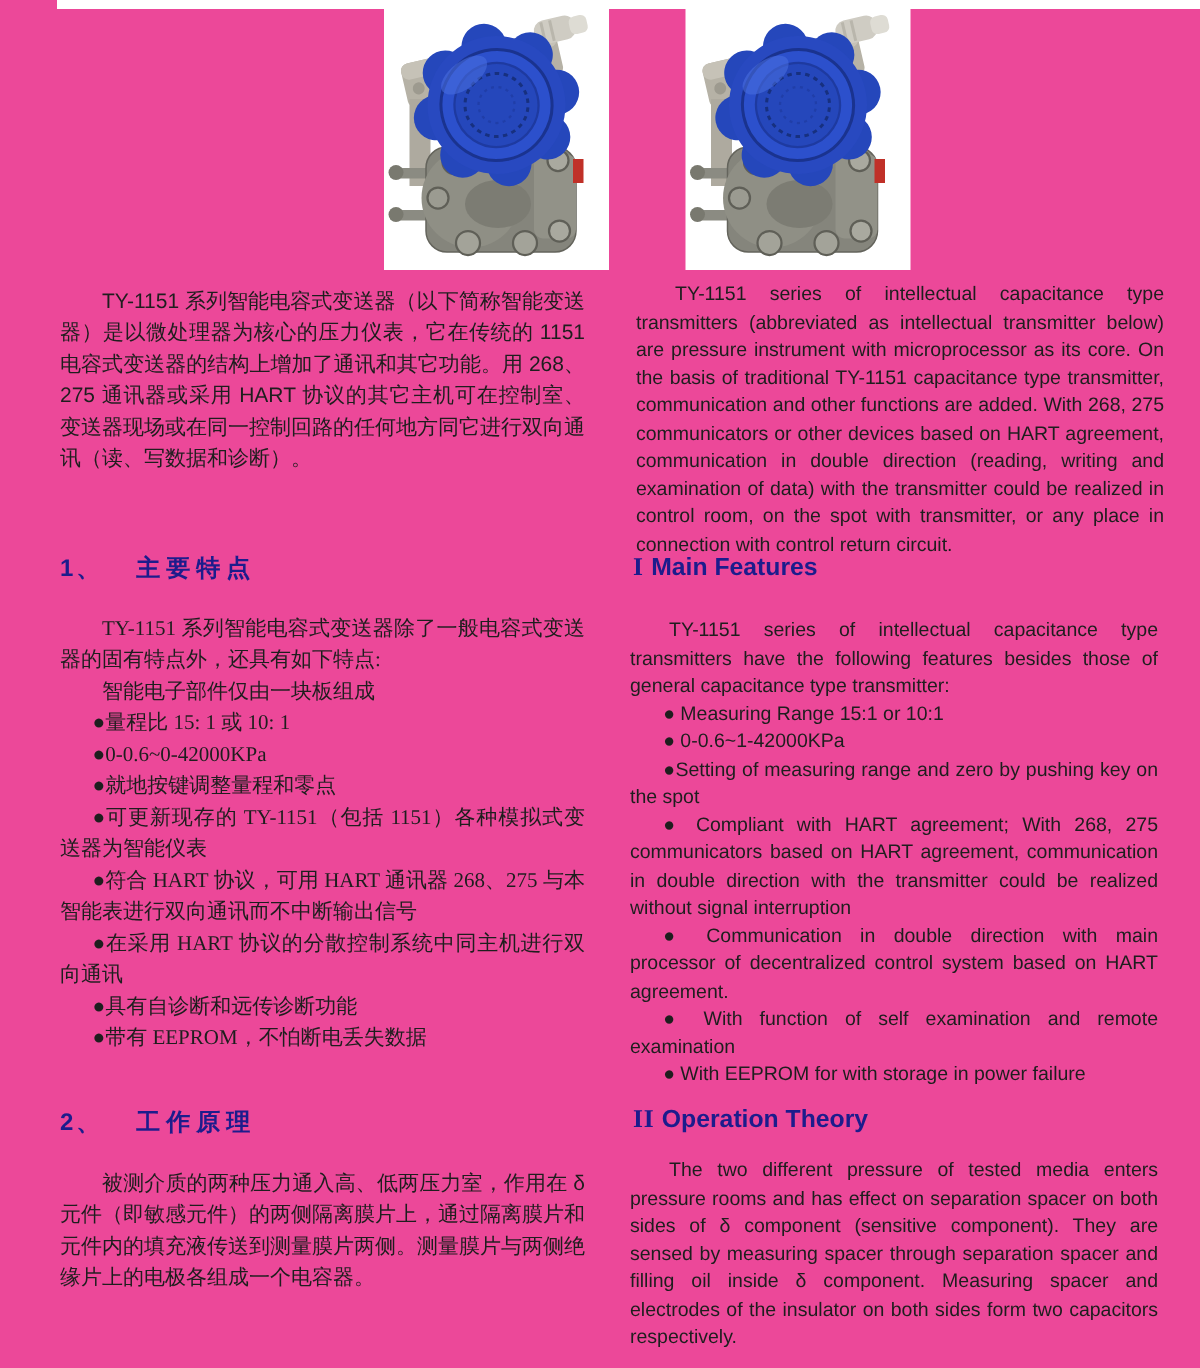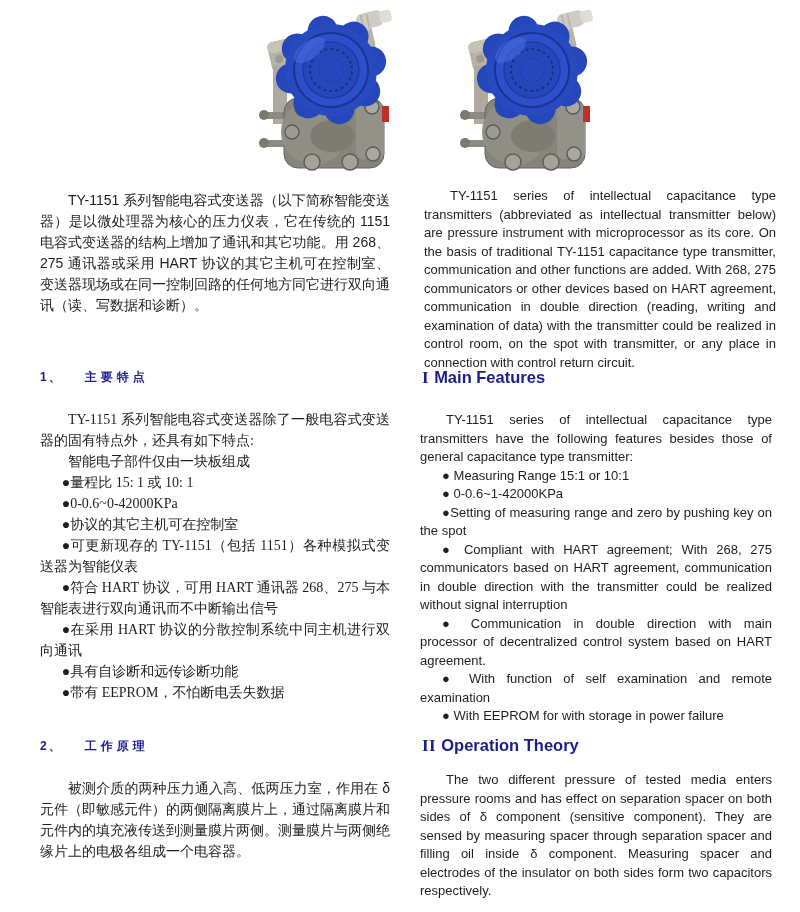--- a/index.html
+++ b/index.html
@@ -4,21 +4,21 @@
 <style>
   html, body { margin: 0; padding: 0; }
   body {
     width: 800px; height: 912px;
     font-family: "Liberation Sans", sans-serif;
     background: #FCEDCF;
   }
   .page {
     position: relative;
     width: 800px; height: 912px;
-    background: #ffffff;
+    background: #ec4899;
     overflow: hidden;
   }
   .top-strip {
     position: absolute; left: 38px; top: 0; width: 762px; height: 6px;
     background: #ffffff;
   }
   .photo-box {
     position: absolute; top: 4px; width: 150px; height: 176px;
     background: #ffffff;
   }
@@ -32,21 +32,21 @@
   .abs { position: absolute; }
   .w-cn { width: 350px; }
   .w-en { width: 352px; }
   p { margin: 0; }
   .indent  { text-indent: 2em; }
   .bullet-wrap p { text-indent: 1.7em; text-align: justify; margin: 0; }
   .cn-col .bullet-wrap p { text-indent: 1.55em; }
 
   
   .cn-h {
-    margin: 0; font-size: 12px; font-weight: bold; color: #1c1c8c;
+    margin: 0; font-size: 16px; font-weight: bold; color: #1c1c8c;
     font-family: "Liberation Sans", sans-serif;
   }
   .cn-h .cn-h-num { letter-spacing: 2px; }
   .cn-h .cn-h-title { margin-left: 22px; letter-spacing: 4px; }
   .en-h {
     margin: 0; font-size: 16.5px; font-weight: bold; color: #1c1c8c;
     font-family: "Liberation Sans", sans-serif;
   }
   .en-h .numeral {
     font-family: "Liberation Serif", serif;
@@ -197,21 +197,21 @@
   <h2 class="abs en-h en-sec1-h">
     <span class="numeral">I</span><span>Main Features</span>
   </h2>
 
   <div class="abs cn-col w-cn cn-features">
     <p class="indent">TY-1151 系列智能电容式变送器除了一般电容式变送器的固有特点外，还具有如下特点:</p>
     <p class="indent">智能电子部件仅由一块板组成</p>
     <div class="bullet-wrap">
         <p>●量程比 15: 1 或 10: 1</p>
         <p>●0-0.6~0-42000KPa</p>
-        <p>●协议的其它主机可在控制室</p>
+        <p>●就地按键调整量程和零点</p>
         <p>●可更新现存的 TY-1151（包括 1151）各种模拟式变送器为智能仪表</p>
         <p>●符合 HART 协议，可用 HART 通讯器 268、275 与本智能表进行双向通讯而不中断输出信号</p>
         <p>●在采用 HART 协议的分散控制系统中同主机进行双向通讯</p>
         <p>●具有自诊断和远传诊断功能</p>
         <p>●带有 EEPROM，不怕断电丢失数据</p>
       </div>
   </div>
 
   <div class="abs en-col w-en en-features">
     <p class="indent">TY-1151 series of intellectual capacitance type transmitters have the following features besides those of general capacitance type transmitter:</p>

